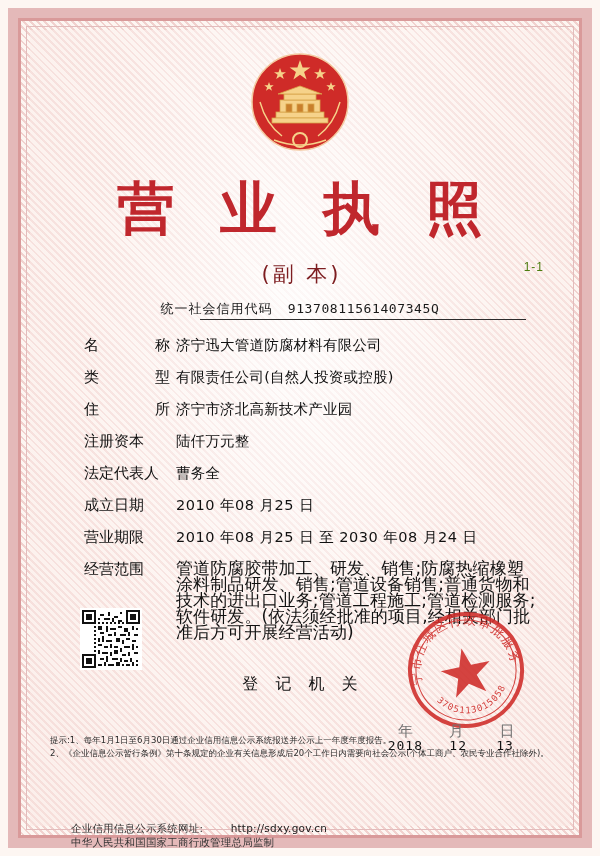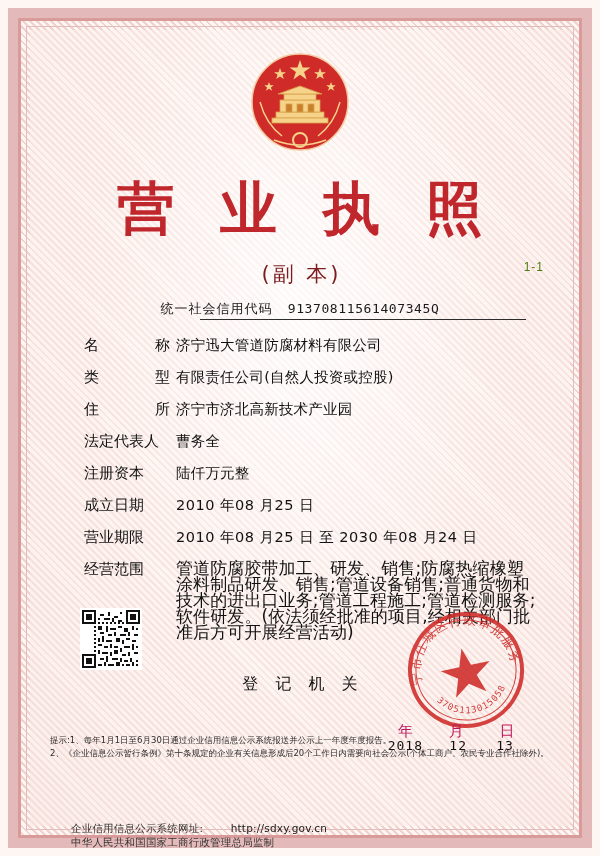--- a/index.html
+++ b/index.html
@@ -211,21 +211,21 @@
     opacity: 0.88;
   }
 
   
   .issue-date {
     position: absolute;
     top: 690px;
     right: 38px;
     font-family: "DejaVu Sans", sans-serif;
     font-size: 15px;
-    color: #be185d;
+    color: #737373;
     letter-spacing: 2px;
   }
   .issue-date .ymd {
     display: inline-block;
     min-width: 44px;
     text-align: center;
   }
   .issue-values {
     position: absolute;
     top: 706px;
@@ -352,27 +352,27 @@
 
       <div class="row">
         <div class="label spread">
           <span>住</span>
           <span>所</span>
         </div>
         <div class="value">济宁市济北高新技术产业园</div>
       </div>
 
       <div class="row">
+        <div class="label">注册资本</div>
+        <div class="value">陆仟万元整</div>
+      </div>
+
+      <div class="row">
         <div class="label">法定代表人</div>
         <div class="value">曹务全</div>
-      </div>
-
-      <div class="row">
-        <div class="label">注册资本</div>
-        <div class="value">陆仟万元整</div>
       </div>
 
       <div class="row date">
         <div class="label">成立日期</div>
         <div class="value">2010 年08 月25 日</div>
       </div>
 
       <div class="row date">
         <div class="label">营业期限</div>
         <div class="value">2010 年08 月25 日 至 2030 年08 月24 日</div>

